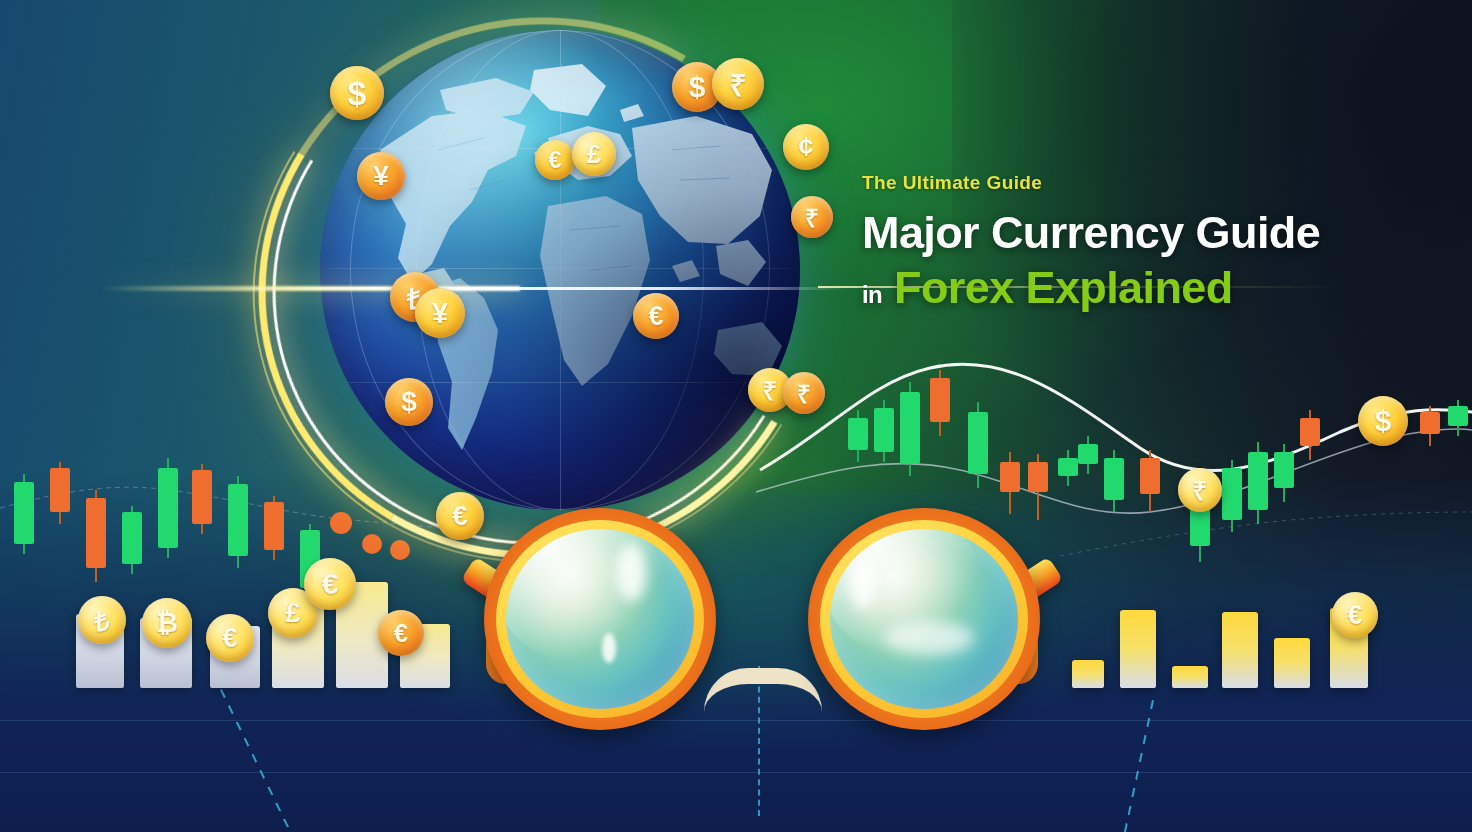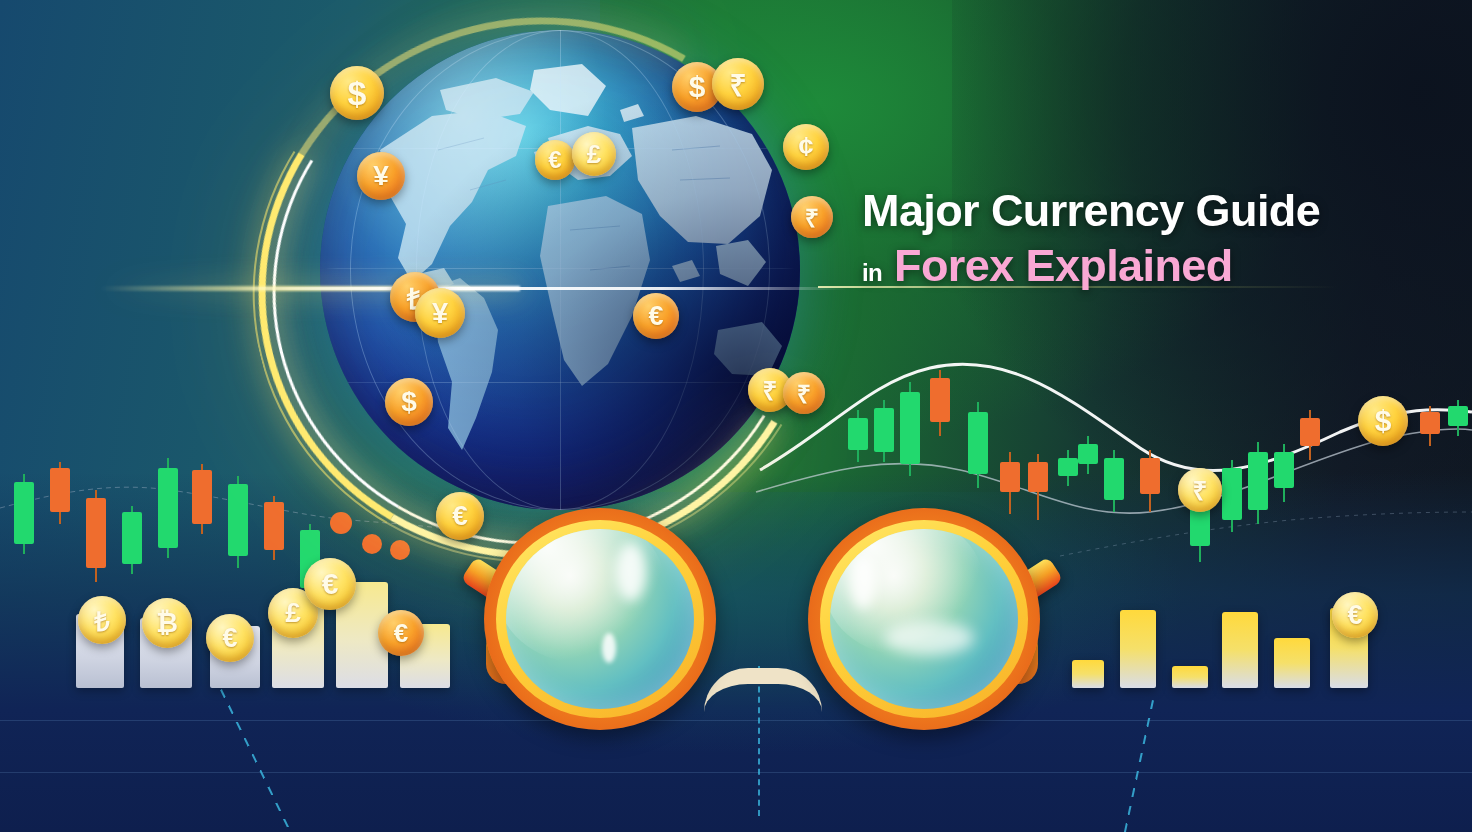--- a/index.html
+++ b/index.html
@@ -108,21 +108,21 @@
 
   
   .headline{position:absolute;left:862px;top:172px;width:600px;}
   .eyebrow{font-size:19px;letter-spacing:.4px;color:#e9e43c;font-weight:600;
     text-shadow:0 1px 3px rgba(0,0,0,.45);}
   .line1{margin-top:14px;font-size:45px;line-height:50px;font-weight:700;color:#ffffff;
     letter-spacing:-.6px;text-shadow:0 2px 8px rgba(0,0,0,.5);white-space:nowrap;}
   .line2{margin-top:4px;font-size:45px;line-height:52px;font-weight:700;letter-spacing:-.6px;
     text-shadow:0 2px 8px rgba(0,0,0,.5);white-space:nowrap;}
   .small-in{font-size:24px;font-weight:600;color:#ffffff;vertical-align:baseline;}
-  .yellow{color:#f9a8d4;text-align:center;}
+  .yellow{color:#84cc16;text-align:center;}
 </style>
 </head>
 <body>
 
 <div id="stage">
 
   <div class="bg-base"></div>
   <div class="bg-green-glow"></div>
   <div class="bg-dark-right"></div>
   <div class="bg-bottom"></div>
@@ -345,20 +345,21 @@
       <div class="lens-inner"></div>
       <div class="lens-glass">
         <div class="glare2" style="left:-6px;top:-14px;width:160px;height:140px;"></div>
         <div class="glare" style="left:20px;top:26px;width:26px;height:54px;"></div>
         <div class="glare" style="left:54px;top:92px;width:90px;height:34px;filter:blur(7px);opacity:.8;"></div>
       </div>
     </div>
   </div>
 
   <div class="headline">
+    <div class="eyebrow">The Ultimate Guide</div>
     <div class="line1">Major Currency Guide</div>
     <div class="line2">
       <span class="small-in">in</span>
       <span class="yellow">Forex Explained</span>
     </div>
   </div>
 
 </div>
 
 </body></html>

